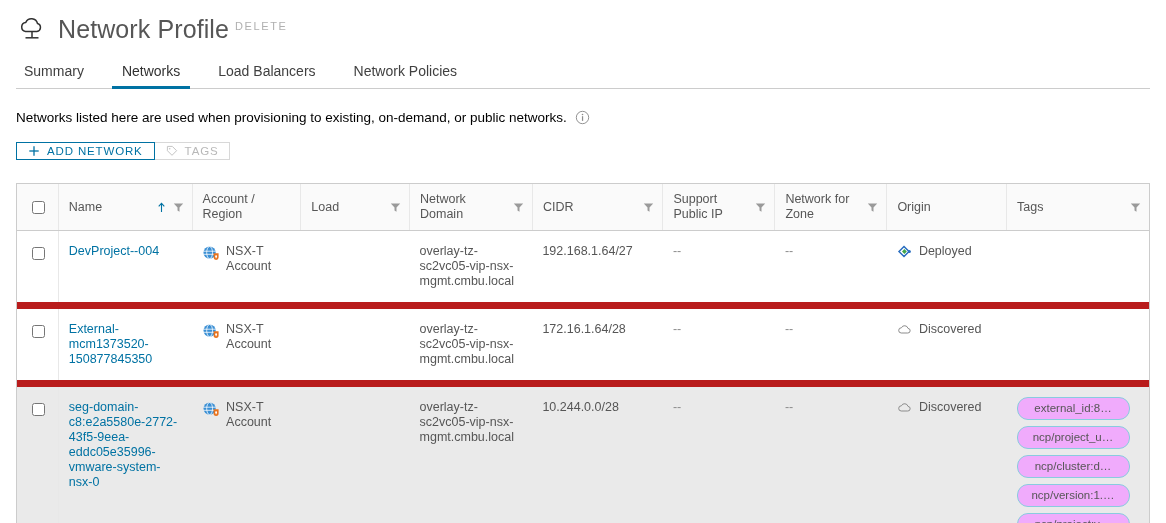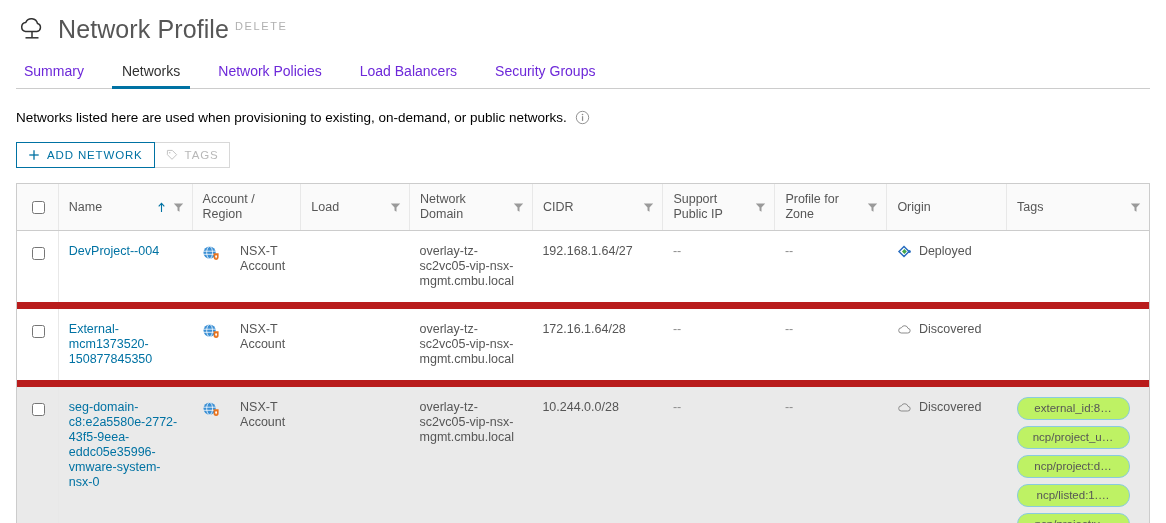--- a/index.html
+++ b/index.html
@@ -32,21 +32,21 @@
 
   
   .tabs {
     display: flex; align-items: flex-end;
     margin: 10px 0 0 16px;
     border-bottom: 1px solid #cccccc;
     width: 1134px;
     height: 31px;
   }
   .tab {
-    font-size: 14px; color: #6d28d9; padding: 0 10px 7px 10px;
+    font-size: 14px; color: #404040; padding: 0 10px 7px 10px;
     margin-right: 18px; cursor: pointer; border-bottom: 3px solid transparent;
     position: relative; top: 1px; white-space: nowrap;
   }
   .tab:first-child { margin-left: -2px; }
   .tab.active { color: #313131; border-bottom-color: #0072a3; }
 
   
   .desc {
     margin: 21px 0 0 16px;
     font-size: 13.5px; color: #000000;
@@ -54,21 +54,21 @@
   }
   .info-icon { width: 15px; height: 15px; margin-left: 8px; flex: 0 0 15px; }
 
   
   .toolbar {
     display: flex; margin: 17px 0 0 16px; height: 26px;
   }
   .btn {
     display: flex; align-items: center; gap: 7px;
     font-size: 11.5px; letter-spacing: 0.85px;
-    padding: 0 11px; height: 26px;
+    padding: 0 11px; height: 18px;
     text-transform: uppercase; cursor: pointer;
     background: #fff;
   }
   .btn.primary {
     color: #0072a3; border: 1px solid #0072a3; font-weight: 400;
   }
   .btn.disabled {
     color: #b8b8b8; border: 1px solid #d8d8d8; border-left: none; cursor: default;
   }
   .btn.primary + .btn.disabled { border-left: none; }
@@ -103,32 +103,32 @@
     border-bottom: 7px solid #b91c1c;
     font-size: 12.5px; color: #565656;
     vertical-align: top;
     padding: 13px 10px 13px 10px;
     line-height: 15px;
     word-break: break-word;
   }
   tbody tr:last-child td { border-bottom: none; }
   tbody tr.alt td { background: #eaeaea; }
   .link { color: #0072a3; cursor: pointer; }
-  .acct { display: flex; align-items: flex-start; gap: 21px; justify-content: space-between; }
+  .acct { display: flex; align-items: flex-start; gap: 7px; justify-content: space-between; }
   .acct-icon { width: 17px; height: 17px; flex: 0 0 17px; margin-top: 1px; }
   .acct-label { line-height: 15px; }
   .origin { display: flex; align-items: flex-end; gap: 7px; }
   .origin-icon { width: 15px; height: 15px; flex: 0 0 15px; }
   .tags-cell { padding-top: 10px; }
   .tag {
     display: block; width: 113px;
     border: 1px solid #89cbdf; border-radius: 11px;
     color: #565656; font-size: 11.5px;
     padding: 3px 10px; margin-bottom: 6px;
-    background: #bef264; text-align: center;
+    background: #f0abfc; text-align: center;
     white-space: nowrap; overflow: hidden; text-overflow: ellipsis;
     cursor: pointer;
   }
   .dash { color: #8c8c8c; }
 </style>
 </head>
 <body>
 
 <div class="page">
 
@@ -140,23 +140,22 @@
         <line x1="9.5" y1="23.8" x2="22.5" y2="23.8" stroke="#313131" stroke-width="1.5"></line>
       </svg>
     </span>
     <span class="page-title">Network Profile</span>
     <span class="delete-action">DELETE</span>
   </div>
 
   <div class="tabs">
     <div class="tab">Summary</div>
     <div class="tab active">Networks</div>
+    <div class="tab">Load Balancers</div>
     <div class="tab">Network Policies</div>
-    <div class="tab">Load Balancers</div>
-    <div class="tab">Security Groups</div>
   </div>
 
   <div class="desc">
     <span>Networks listed here are used when provisioning to existing, on-demand, or public networks.</span>
     <span class="info-icon">
       <svg viewBox="0 0 16 16" width="15" height="15">
         <circle cx="8" cy="8" r="6.6" fill="none" stroke="#8c8c8c" stroke-width="1"></circle>
         <circle cx="8" cy="4.8" r="0.85" fill="#8c8c8c"></circle>
         <rect x="7.4" y="6.6" width="1.3" height="5" fill="#8c8c8c"></rect>
       </svg>
@@ -271,21 +270,21 @@
               <span class="filter-icon">
                 <svg viewBox="0 0 11 11" width="11" height="11">
                   <polygon points="0.8,1.4 10.2,1.4 6.5,5.6 6.5,9.8 4.5,8.5 4.5,5.6" fill="#9a9a9a"></polygon>
                 </svg>
               </span>
             </div>
           </th>
 
           <th>
             <div class="th-inner">
-              <span class="th-label">Profile for Zone</span>
+              <span class="th-label">Network for Zone</span>
               <span class="filter-icon">
                 <svg viewBox="0 0 11 11" width="11" height="11">
                   <polygon points="0.8,1.4 10.2,1.4 6.5,5.6 6.5,9.8 4.5,8.5 4.5,5.6" fill="#9a9a9a"></polygon>
                 </svg>
               </span>
             </div>
           </th>
 
           <th>
             <div class="th-inner">
@@ -423,22 +422,22 @@
                 <svg viewBox="0 0 15 15" width="15" height="15">
                   <path d="M4.2 11.0 a2.6 2.6 0 0 1 0.2 -5.2 a3.5 3.5 0 0 1 6.6 0.6 a2.3 2.3 0 0 1 -0.3 4.6 z" fill="none" stroke="#8c8c8c" stroke-width="1"></path>
                 </svg>
               </span>
               <span>Discovered</span>
             </span>
           </td>
           <td class="tags-cell">
             <span class="tag">external_id:8…</span>
             <span class="tag">ncp/project_u…</span>
-            <span class="tag">ncp/project:d…</span>
-            <span class="tag">ncp/listed:1.…</span>
+            <span class="tag">ncp/cluster:d…</span>
+            <span class="tag">ncp/version:1.…</span>
             <span class="tag">ncp/project:v…</span>
           </td>
         </tr>
       </tbody>
     </table>
 
   </div>
 
 </div>
 

